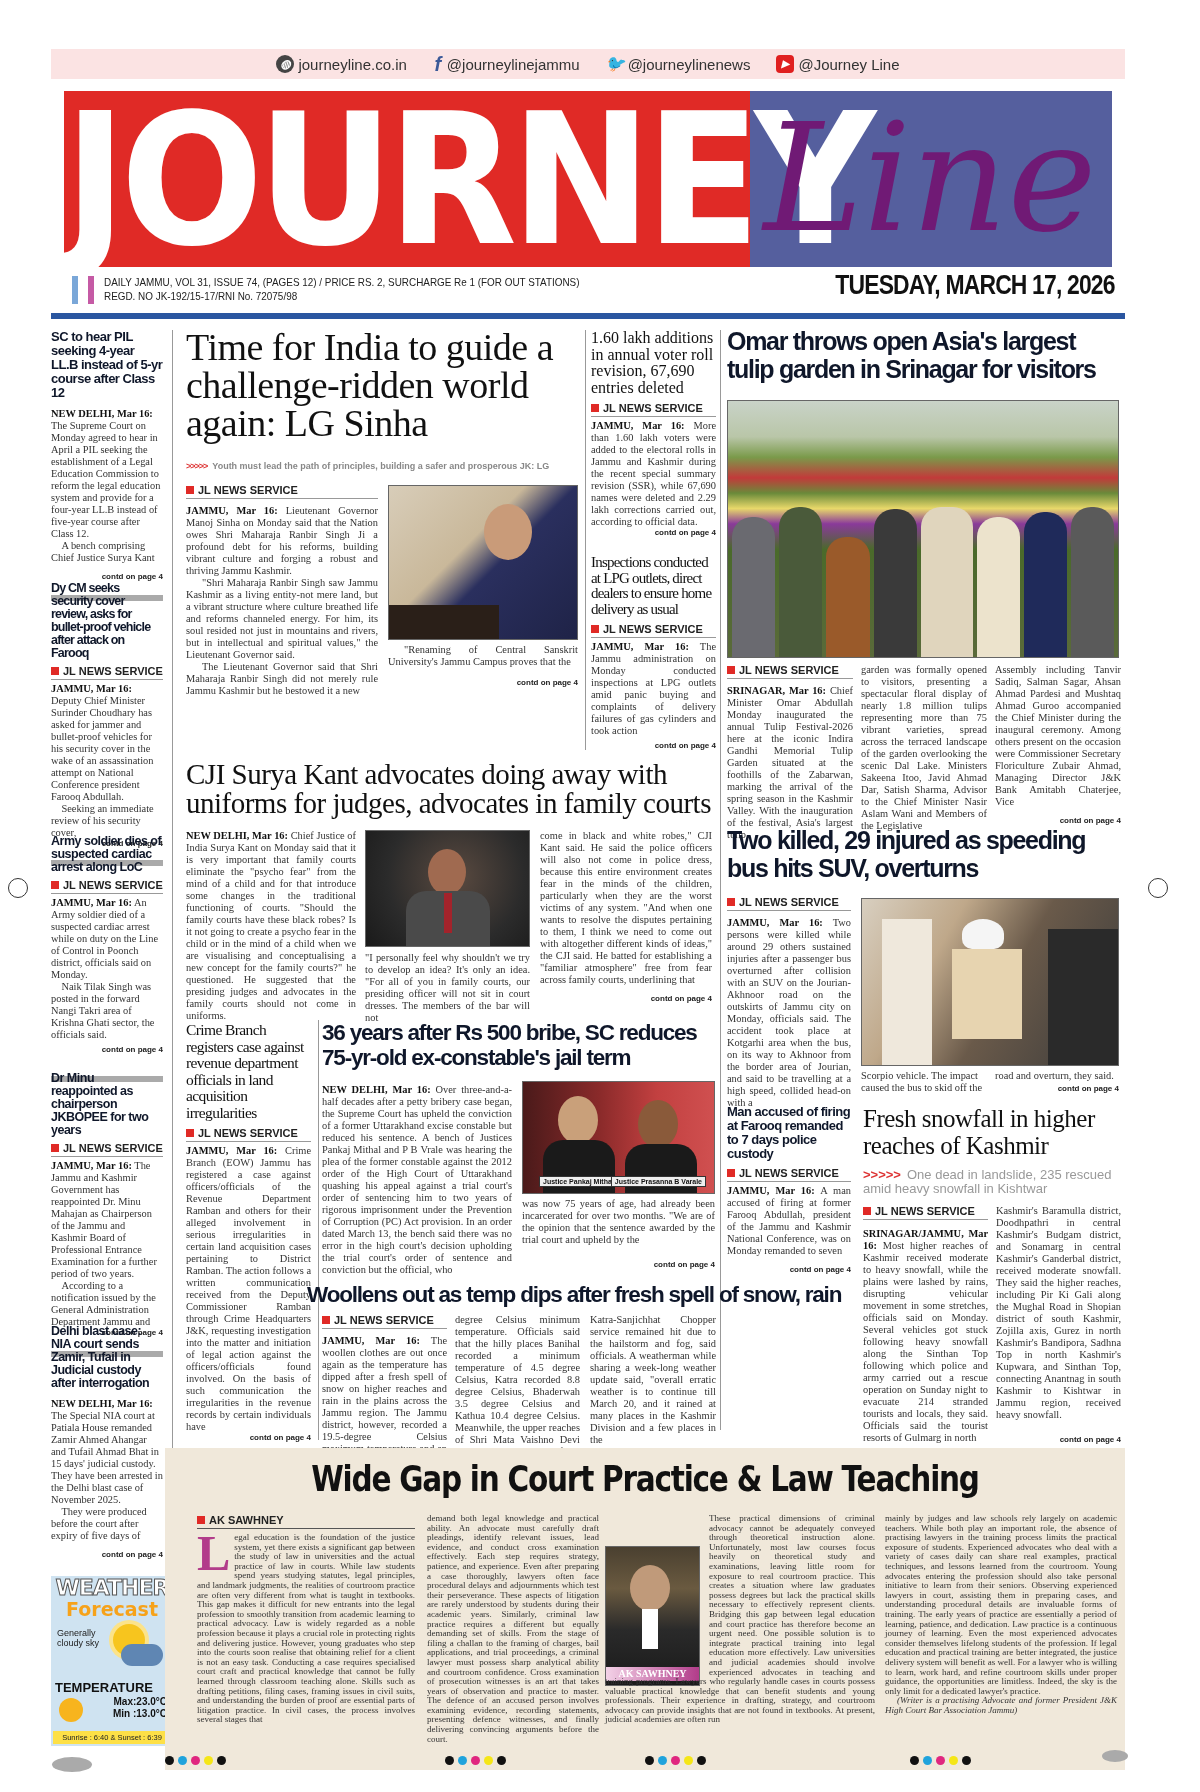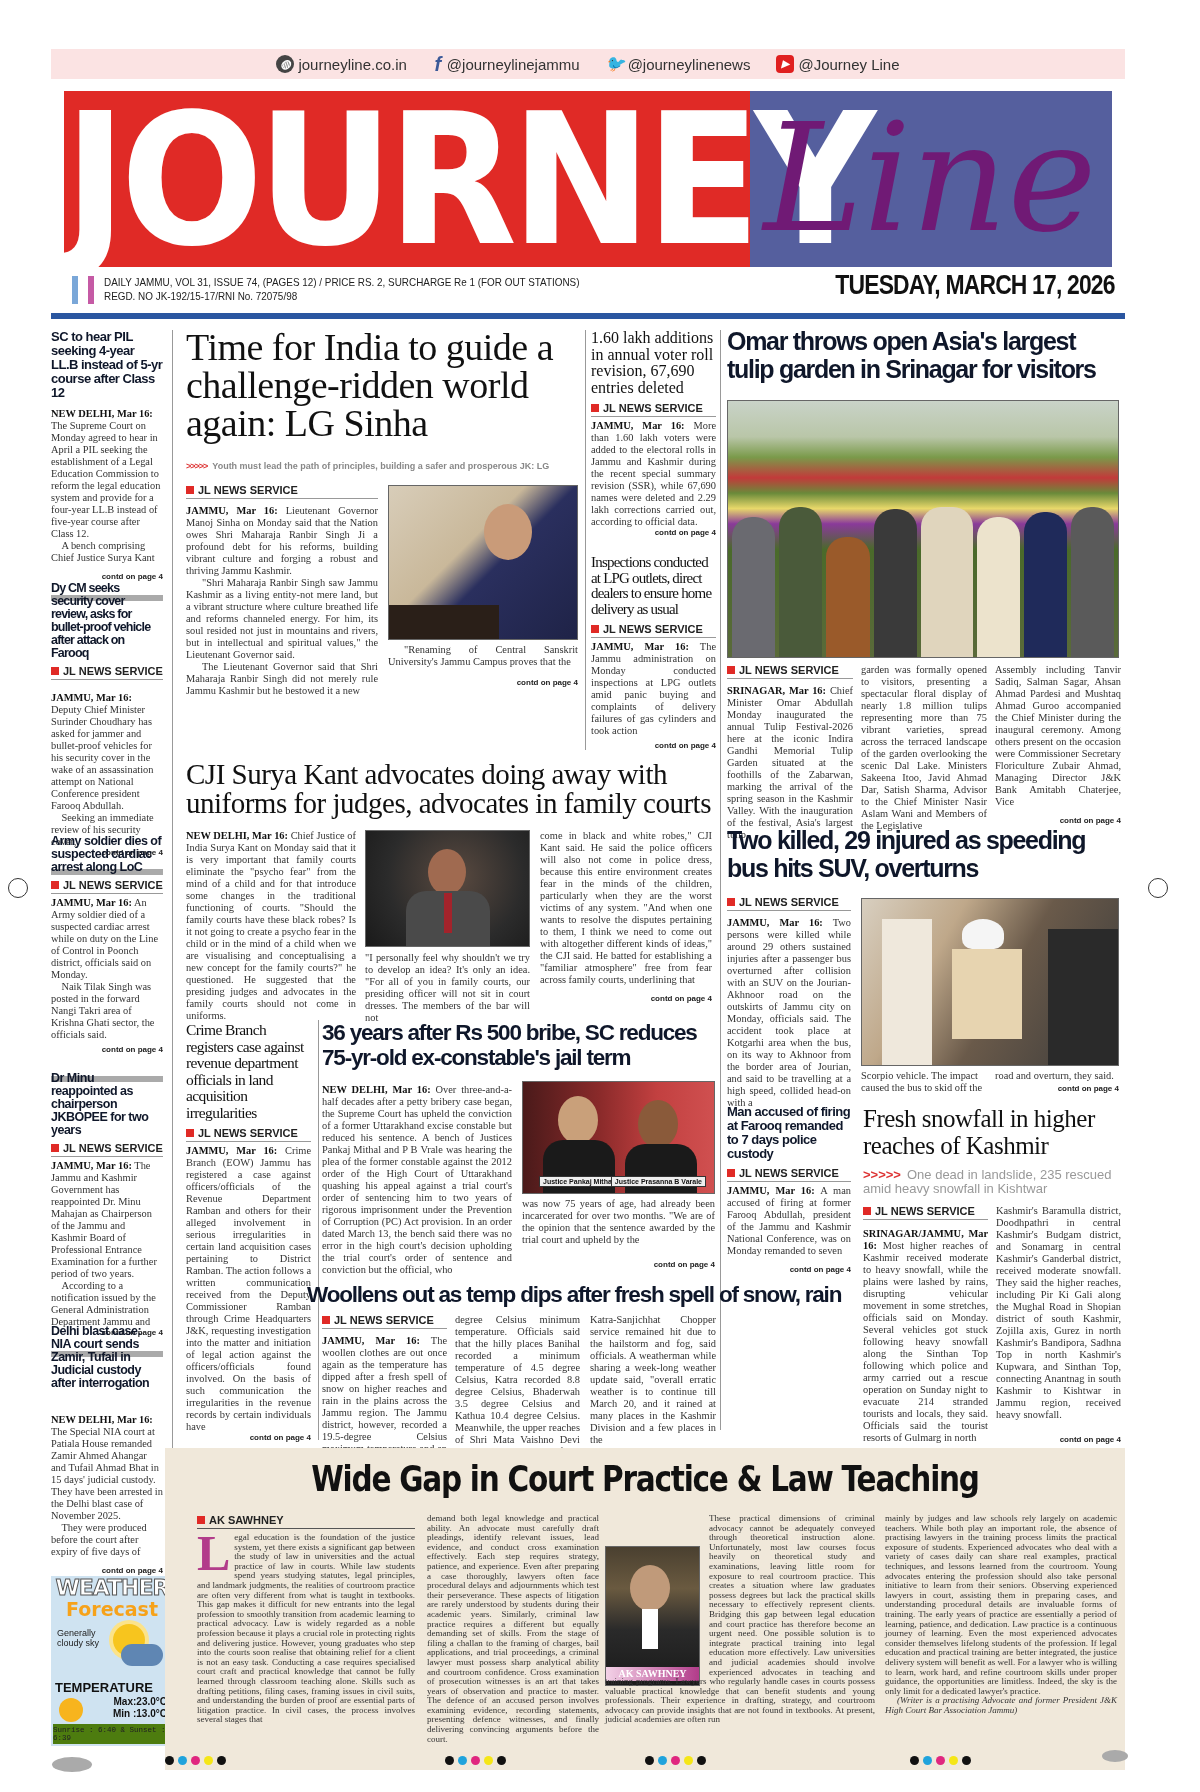--- a/index.html
+++ b/index.html
@@ -81,21 +81,21 @@
   <div class="body" style="margin-top:8px;text-align:left"><b>NEW DELHI, Mar 16:</b> <span>The Supreme Court on Monday agreed to hear in April a PIL seeking the establishment of a Legal Education Commission to reform the legal education system and provide for a four-year LL.B instead of five-year course after Class 12.</span><br>&nbsp;&nbsp;&nbsp;&nbsp;<span>A bench comprising Chief Justice Surya Kant</span></div>
   <div class="contd" style="margin-top:8px">contd on page 4</div>
   <div class="sep" style="margin-top:14px"></div>
 </div>
 
 <div class="abs" style="left:51px;top:582px;width:112px">
   <div class="h-sans" style="font-size:12.5px;line-height:13px;letter-spacing:-.8px">Dy CM seeks security cover review, asks for bullet-proof vehicle after attack on Farooq</div>
   <div class="svc" style="margin-top:5px">
       <span>JL NEWS SERVICE</span>
     </div>
-  <div class="body" style="margin-top:12px;text-align:left"><b>JAMMU, Mar 16:</b> <span>Deputy Chief Minister Surinder Choudhary has asked for jammer and bullet-proof vehicles for his security cover in the wake of an assassination attempt on National Conference president Farooq Abdullah.</span><br>&nbsp;&nbsp;&nbsp;&nbsp;<span>Seeking an immediate review of his security cover,</span></div>
+  <div class="body" style="margin-top:3px;text-align:left"><b>JAMMU, Mar 16:</b> <span>Deputy Chief Minister Surinder Choudhary has asked for jammer and bullet-proof vehicles for his security cover in the wake of an assassination attempt on National Conference president Farooq Abdullah.</span><br>&nbsp;&nbsp;&nbsp;&nbsp;<span>Seeking an immediate review of his security cover,</span></div>
   <div class="contd">contd on page 4</div>
   <div class="sep" style="margin-top:12px"></div>
 </div>
 
 <div class="abs" style="left:51px;top:835px;width:112px">
   <div class="h-sans" style="font-size:12.5px;line-height:13px">Army soldier dies of suspected cardiac arrest along LoC</div>
   <div class="svc" style="margin-top:5px">
       <span>JL NEWS SERVICE</span>
     </div>
   <div class="body" style="margin-top:3px;text-align:left"><b>JAMMU, Mar 16:</b> <span>An Army soldier died of a suspected cardiac arrest while on duty on the Line of Control in Poonch district, officials said on Monday.</span><br>&nbsp;&nbsp;&nbsp;&nbsp;<span>Naik Tilak Singh was posted in the forward Nangi Takri area of Krishna Ghati sector, the officials said.</span></div>
@@ -108,37 +108,37 @@
   <div class="svc" style="margin-top:5px">
       <span>JL NEWS SERVICE</span>
     </div>
   <div class="body" style="margin-top:3px;text-align:left"><b>JAMMU, Mar 16:</b> <span>The Jammu and Kashmir Government has reappointed Dr. Minu Mahajan as Chairperson of the Jammu and Kashmir Board of Professional Entrance Examination for a further period of two years.</span><br>&nbsp;&nbsp;&nbsp;&nbsp;<span>According to a notification issued by the General Administration Department Jammu and</span></div>
   <div class="contd">contd on page 4</div>
   <div class="sep" style="margin-top:14px"></div>
 </div>
 
 <div class="abs" style="left:51px;top:1325px;width:112px">
   <div class="h-sans" style="font-size:12.5px;line-height:13px">Delhi blast case: NIA court sends Zamir, Tufail in Judicial custody after interrogation</div>
-  <div class="body" style="margin-top:24px;text-align:left"><b>NEW DELHI, Mar 16:</b> <span>The Special NIA court at Patiala House remanded Zamir Ahmed Ahangar and Tufail Ahmad Bhat in 15 days' judicial custody. They have been arrested in the Delhi blast case of November 2025.</span><br>&nbsp;&nbsp;&nbsp;&nbsp;<span>They were produced before the court after expiry of five days of</span></div>
+  <div class="body" style="margin-top:8px;text-align:left"><b>NEW DELHI, Mar 16:</b> <span>The Special NIA court at Patiala House remanded Zamir Ahmed Ahangar and Tufail Ahmad Bhat in 15 days' judicial custody. They have been arrested in the Delhi blast case of November 2025.</span><br>&nbsp;&nbsp;&nbsp;&nbsp;<span>They were produced before the court after expiry of five days of</span></div>
   <div class="contd" style="margin-top:8px">contd on page 4</div>
 </div>
 
 <div class="abs" style="left:51px;top:1576px;width:122px;height:170px;background:#cfe3f1">
   <div style="font-family:'DejaVu Sans',sans-serif;font-weight:900;font-size:22px;color:#fff;-webkit-text-stroke:1px #555;text-align:center;line-height:24px;letter-spacing:-1px">WEATHER</div>
   <div style="font-family:'DejaVu Sans',sans-serif;font-weight:900;font-size:19px;color:#f6a21a;text-align:center;line-height:18px">Forecast</div>
   <div style="position:absolute;left:6px;top:52px;width:50px;font-family:'Liberation Sans',sans-serif;font-size:9px;line-height:10px;color:#222">Generally cloudy sky</div>
   <div style="position:absolute;left:62px;top:48px;width:32px;height:32px;border-radius:50%;background:#f7c51e;box-shadow:0 0 0 4px #fbe38a"></div>
   <div style="position:absolute;left:70px;top:68px;width:42px;height:22px;border-radius:12px;background:#5f86b3"></div>
   <div style="position:absolute;left:4px;top:104px;font-family:'Liberation Sans',sans-serif;font-weight:bold;font-size:13px;color:#111">TEMPERATURE</div>
   <div style="position:absolute;left:8px;top:122px;width:24px;height:24px;border-radius:50%;background:#f7b41e"></div>
   <div style="position:absolute;right:6px;top:120px;font-family:'Liberation Sans',sans-serif;font-weight:bold;font-size:10px;line-height:12px;color:#111;text-align:right">
     <div>Max:23.0°C</div>
     <div>Min :13.0°C</div>
   </div>
-  <div style="position:absolute;left:2px;right:2px;bottom:2px;background:#4d7c0f;font-family:Liberation Mono, monospace;font-size:7.5px;text-align:left;padding:2px 0">Sunrise : 6:40 &amp; Sunset : 6:39</div>
+  <div style="position:absolute;left:2px;right:2px;bottom:2px;background:#fde047;font-family:Liberation Sans, sans-serif;font-size:7.5px;text-align:center;padding:2px 0">Sunrise : 6:40 &amp; Sunset : 6:39</div>
 </div>
 
 <div class="abs h-serif" style="left:186px;top:328px;width:400px;font-size:38px;line-height:38px;letter-spacing:-.5px">Time for India to guide a challenge-ridden world again: LG Sinha</div>
 <div class="abs" style="left:186px;top:461px;width:400px;font-family:'Liberation Sans',sans-serif;font-size:9px;color:#888;font-weight:bold"><span style="color:#d33;letter-spacing:-1px">&gt;&gt;&gt;&gt;&gt;</span>&nbsp;&nbsp;<span>Youth must lead the path of principles, building a safer and prosperous JK: LG</span></div>
 <div class="abs" style="left:186px;top:484px;width:192px">
   <div class="svc">
       <span>JL NEWS SERVICE</span>
     </div>
   <div class="body" style="margin-top:6px"><b>JAMMU, Mar 16:</b> <span>Lieutenant Governor Manoj Sinha on Monday said that the Nation owes Shri Maharaja Ranbir Singh Ji a profound debt for his reforms, building vibrant culture and forging a robust and thriving Jammu Kashmir.</span></div>
   <div class="body" style="text-indent:16px">"Shri Maharaja Ranbir Singh saw Jammu Kashmir as a living entity-not mere land, but a vibrant structure where culture breathed life and reforms channeled energy. For him, its soul resided not just in mountains and rivers, but in intellectual and spiritual values," the Lieutenant Governor said.</div>

